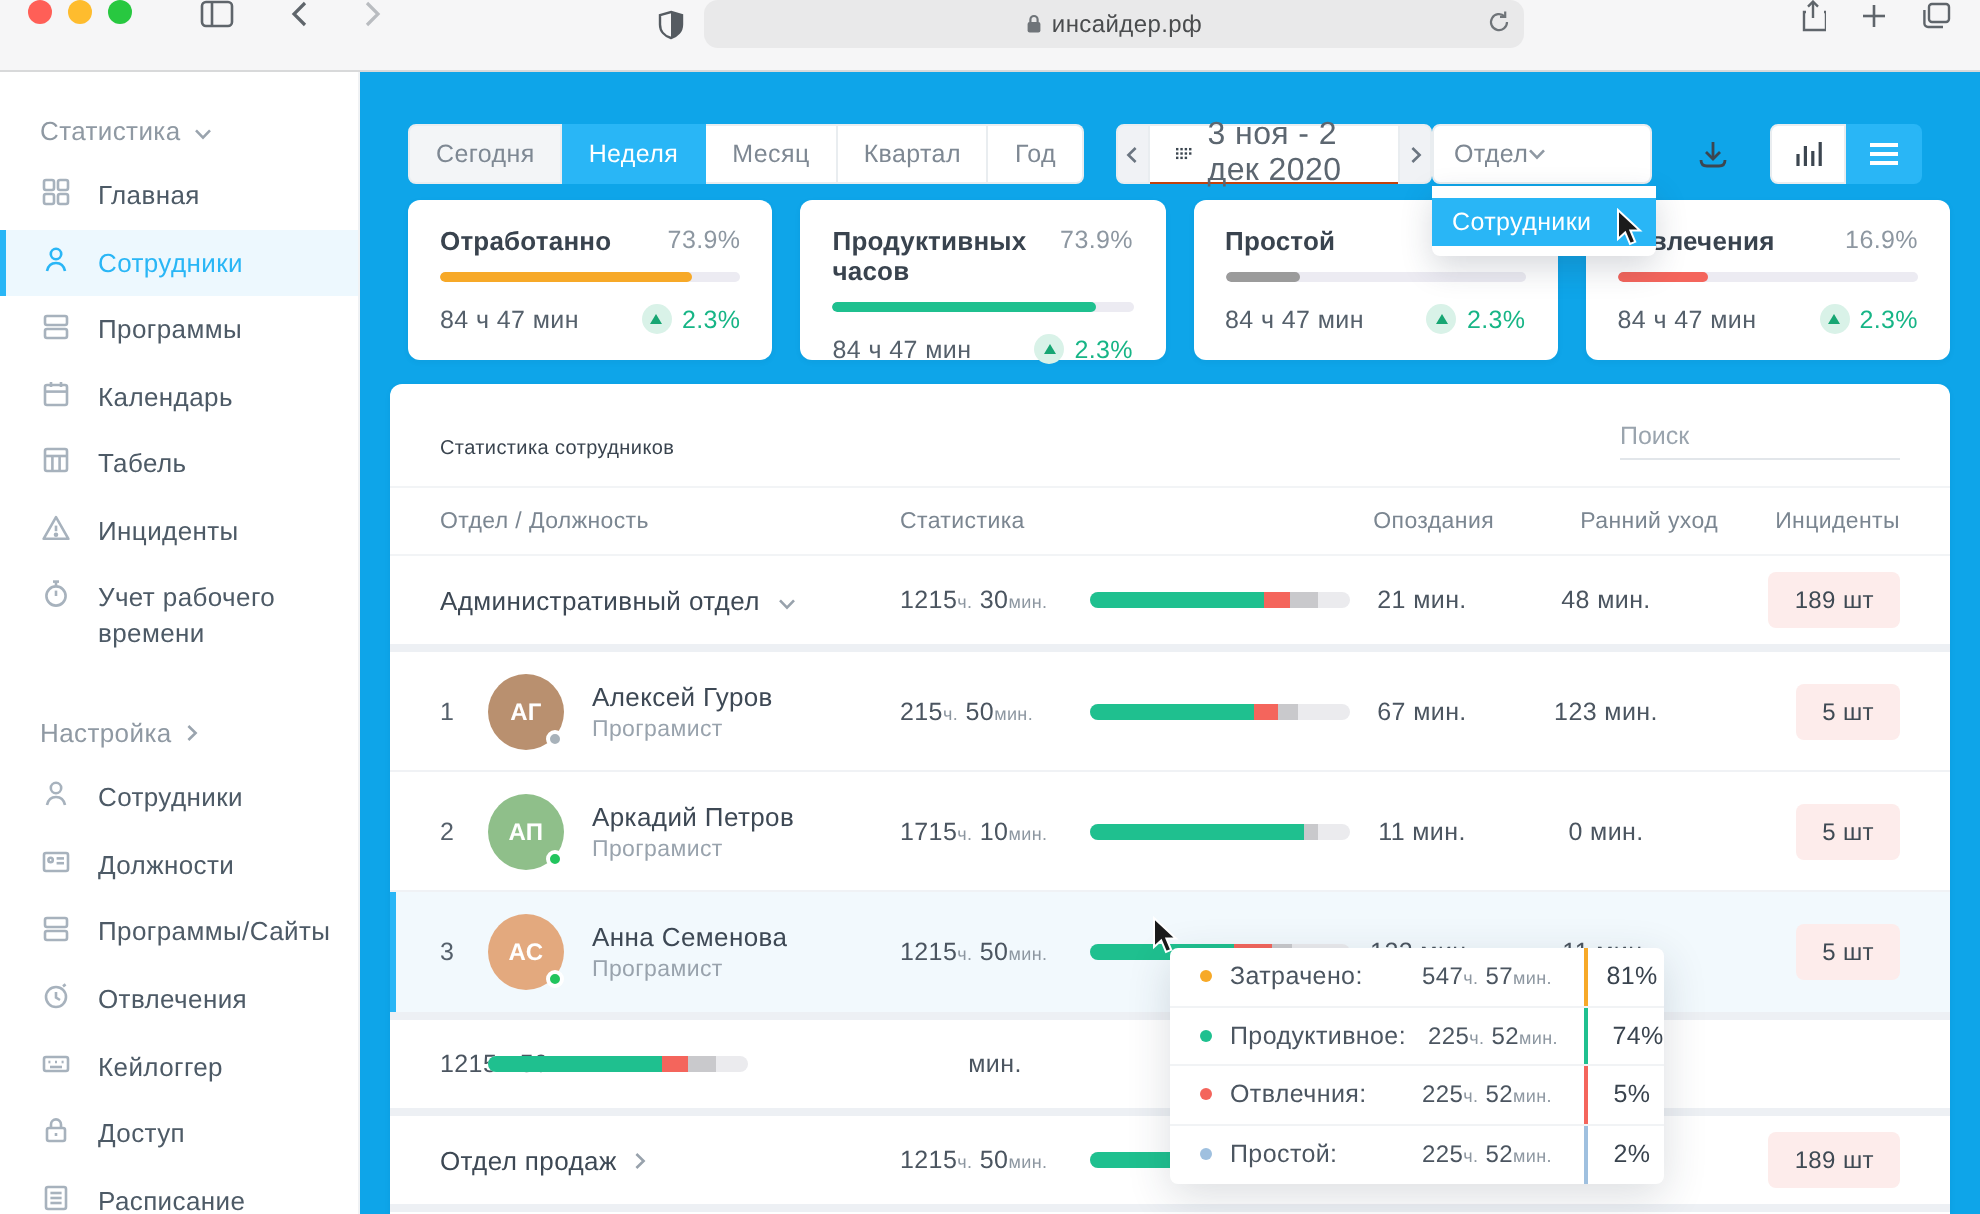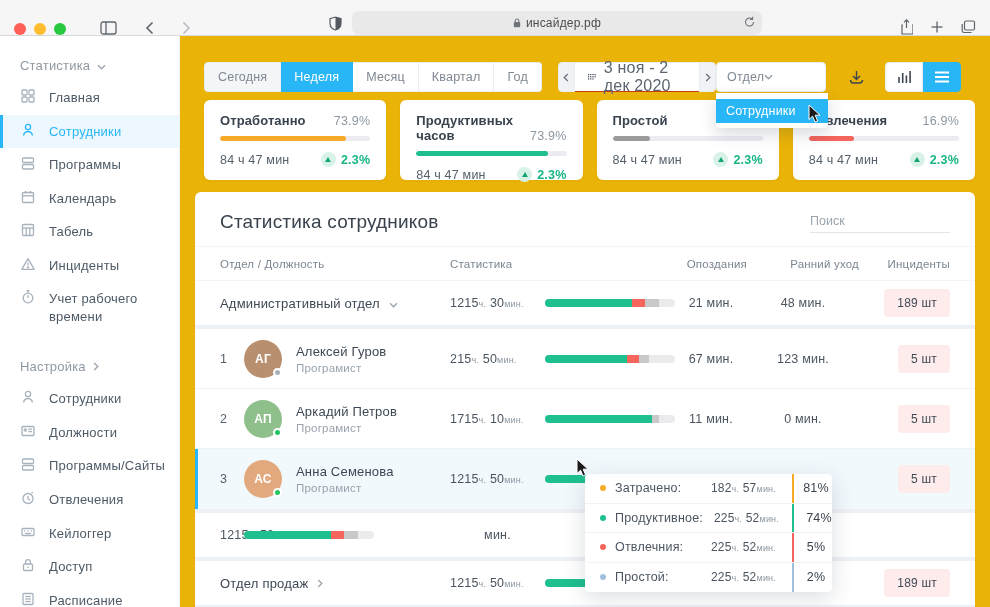--- a/index.html
+++ b/index.html
@@ -1,42 +1,42 @@
 <!DOCTYPE html>
 <html><head>
 <meta charset="utf-8">
 <style>
   *{margin:0;padding:0;box-sizing:border-box}
   html,body{width:990px;height:607px;overflow:hidden}
   body{font-family:"Liberation Sans",sans-serif;background:#fff;-webkit-font-smoothing:antialiased}
   .page{position:relative;width:990px;height:607px;overflow:hidden;letter-spacing:.2px}
 
   
-  .chrome{height:36px;background:#f6f6f7;border-bottom:1px solid #d8d9da;display:flex;align-items:flex-end;padding:0 14px;gap:28px}
+  .chrome{height:36px;background:#f6f6f7;border-bottom:1px solid #d8d9da;display:flex;align-items:flex-start;padding:0 14px;gap:28px}
   .lights{display:flex;gap:8px;margin-right:6px}
   .light{width:12px;height:12px;border-radius:50%}
   .cicon{display:flex;align-items:center;color:#5f656b}
   .cicon.dim{color:#b9bcc0}
   .url-zone{flex:1;display:flex;justify-content:center;align-items:center;gap:10px}
   .url-pill{width:410px;height:24px;background:#e9e9ea;border-radius:7px;display:flex;align-items:center;justify-content:center;gap:5px;font-size:12px;color:#4a4c4e;position:relative}
   .url-reload{position:absolute;right:7px;top:5px;color:#6f7479}
   .chrome-right{display:flex;gap:18px;align-items:center}
 
   
   .app{display:flex;height:571px}
   .sidebar{width:180px;background:#fff;flex-shrink:0;padding-top:22px;border-right:1px solid #f0f2f4}
   .side-head{display:flex;align-items:center;gap:7px;color:#8f99a3;font-size:13px;padding-left:20px;margin-bottom:8px}
   .side-head .chev{color:#9aa4ae}
   .side-item{display:flex;align-items:flex-start;gap:13px;padding:8px 8px 8px 20px;font-size:13px;color:#4d5a66;position:relative;line-height:1.35}
   .side-item svg{flex-shrink:0;margin-top:-1px}
   .side-item.active{color:#29b6f6;background:#edf8fe}
   .side-item.active::before{content:"";position:absolute;left:0;top:0;bottom:0;width:3px;background:#29b6f6}
   .side-gap{height:26px}
 
-  .main{flex:1;background:#eab308;padding:26px 15px 4px 24px;position:relative}
+  .main{flex:1;background:#0ea5e9;padding:26px 15px 4px 24px;position:relative}
 
   
   .toolbar{display:flex;align-items:center;height:30px}
   .segs{display:flex}
   .seg{height:30px;padding:0 13px;background:#fff;border:1px solid #e9edf0;border-left-width:0;display:flex;align-items:center;font-size:12.5px;color:#7e8893;cursor:pointer}
   .seg:first-child{border-left-width:1px;border-radius:4px 0 0 4px;background:#f3f5f7}
   .seg:last-child{border-radius:0 4px 4px 0}
   .seg.active{background:#29b6f6;border-color:#29b6f6;color:#fff}
   .datenav{display:flex;margin-left:16px}
   .dn-btn{width:26px;height:30px;background:#f0f2f5;border:1px solid #e9edf0;display:flex;align-items:center;justify-content:center;color:#6b7580;font-size:12px}
@@ -50,36 +50,36 @@
   .menu-item{background:#29b6f6;color:#fff;font-size:12.5px;padding:5px 10px;cursor:pointer}
   .dl-btn{display:flex;align-items:center;color:#3c4650;margin-right:20px;cursor:pointer}
   .vtoggle{display:flex;margin-right:14px}
   .vt-btn{width:38px;height:30px;display:flex;align-items:center;justify-content:center;border:1px solid #e9edf0;background:#fff;cursor:pointer}
   .vt-btn:first-child{border-radius:4px 0 0 4px}
   .vt-btn.active{background:#29b6f6;border-color:#29b6f6;border-radius:0 4px 4px 0}
 
   
   .cards{display:flex;gap:14px;margin-top:8px}
   .card{flex:1;background:#fff;border-radius:6px;padding:13px 16px 12px;height:80px;box-shadow:0 1px 3px rgba(30,40,60,.05)}
-  .card-top{display:flex;justify-content:space-between;align-items:flex-end}
+  .card-top{display:flex;justify-content:space-between;align-items:flex-start}
   .card-title{font-size:13px;font-weight:700;color:#39434e;letter-spacing:.1px}
   .card-pct{font-size:12.5px;color:#8d97a1}
   .track{height:5px;background:#ecebf2;border-radius:3px;margin-top:8px;overflow:hidden}
   .fill{display:block;height:100%;border-radius:3px}
   .card-bottom{display:flex;justify-content:space-between;align-items:center;margin-top:11px}
   .card-time{font-size:12.5px;color:#55606b}
   .delta{display:flex;align-items:center;gap:5px}
   .delta-circ{width:15px;height:15px;border-radius:50%;background:#d9f2e8;display:flex;align-items:center;justify-content:center}
   .delta-tri{width:0;height:0;border-left:3.5px solid transparent;border-right:3.5px solid transparent;border-bottom:5px solid #17a673}
-  .delta-val{font-size:12.5px;font-weight:700;color:#17b586}
+  .delta-val{font-size:12.5px;font-weight:400;color:#17b586}
 
   
   .table-card{margin-top:12px;margin-left:-9px;width:780px;background:#fff;border-radius:6px;height:470px;box-shadow:0 1px 3px rgba(30,40,60,.05)}
   .tc-head{display:flex;justify-content:space-between;align-items:flex-end;padding:19px 25px 13px}
-  .tc-title{font-size:19px;color:#39434e;letter-spacing:.2px}
+  .tc-title{font-size:10px;color:#39434e;letter-spacing:.2px}
   .search{width:140px;display:flex;align-items:center;border-bottom:1px solid #e2e6ea;padding-bottom:4px}
   .search input{border:0;outline:0;flex:1;font-size:12.5px;color:#5c6670;font-family:"Liberation Sans",sans-serif;background:transparent}
   .search input::placeholder{color:#9aa4ae}
   .trow{display:grid;grid-template-columns:24px 52px 154px 95px 130px 72px 112px 91px;align-items:center;padding:0 25px}
   .thead{height:35px;border-top:1px solid #f2f4f6;border-bottom:1px solid #f2f4f6;font-size:11.5px;color:#7b8691}
   .th-dept{grid-column:1/4}.th-stat{grid-column:4/6}
   .th-r{text-align:right}
   .trow.dept{height:44px;font-size:13px;color:#3d4854}
   .trow.emp{height:60px;border-bottom:1px solid #f0f2f5}
   .trow.emp.hl{background:#f2f9fd;box-shadow:inset 3px 0 0 #29b6f6;border-bottom:0}
@@ -628,21 +628,21 @@
 
         </div>
       </div>
     </div>
   </div>
 
   <div class="tooltip">
     <div class="tt-row">
       <span class="tt-dot" style="background: rgb(247, 169, 40);"></span>
       <span class="tt-label">Затрачено:</span>
-      <span class="tt-val"><span>182</span><span class="t-unit">ч.</span> <span>57</span><span class="t-unit">мин.</span></span>
+      <span class="tt-val"><span>547</span><span class="t-unit">ч.</span> <span>57</span><span class="t-unit">мин.</span></span>
       <span class="tt-div" style="background: rgb(247, 169, 40);"></span>
       <span class="tt-pct">81%</span>
     </div>
     <div class="tt-row">
       <span class="tt-dot" style="background: rgb(31, 192, 143);"></span>
       <span class="tt-label">Продуктивное:</span>
       <span class="tt-val"><span>225</span><span class="t-unit">ч.</span> <span>52</span><span class="t-unit">мин.</span></span>
       <span class="tt-div" style="background: rgb(31, 192, 143);"></span>
       <span class="tt-pct">74%</span>
     </div>

